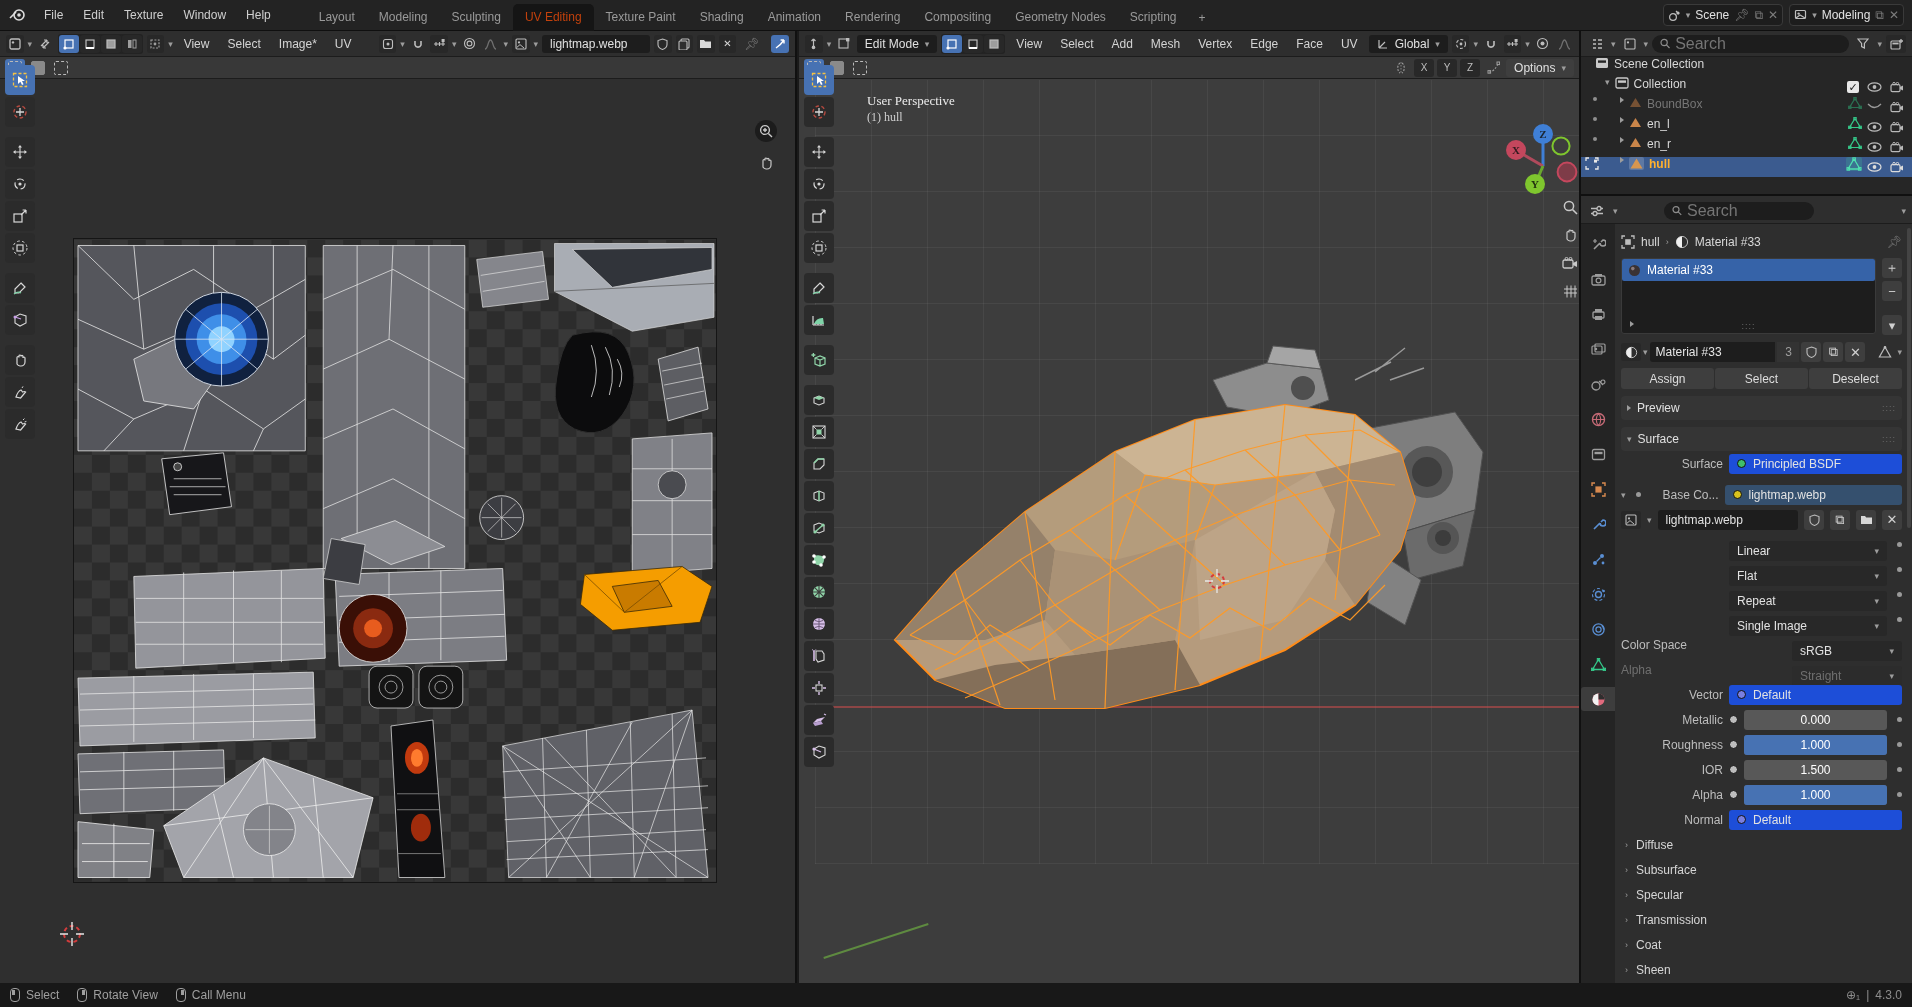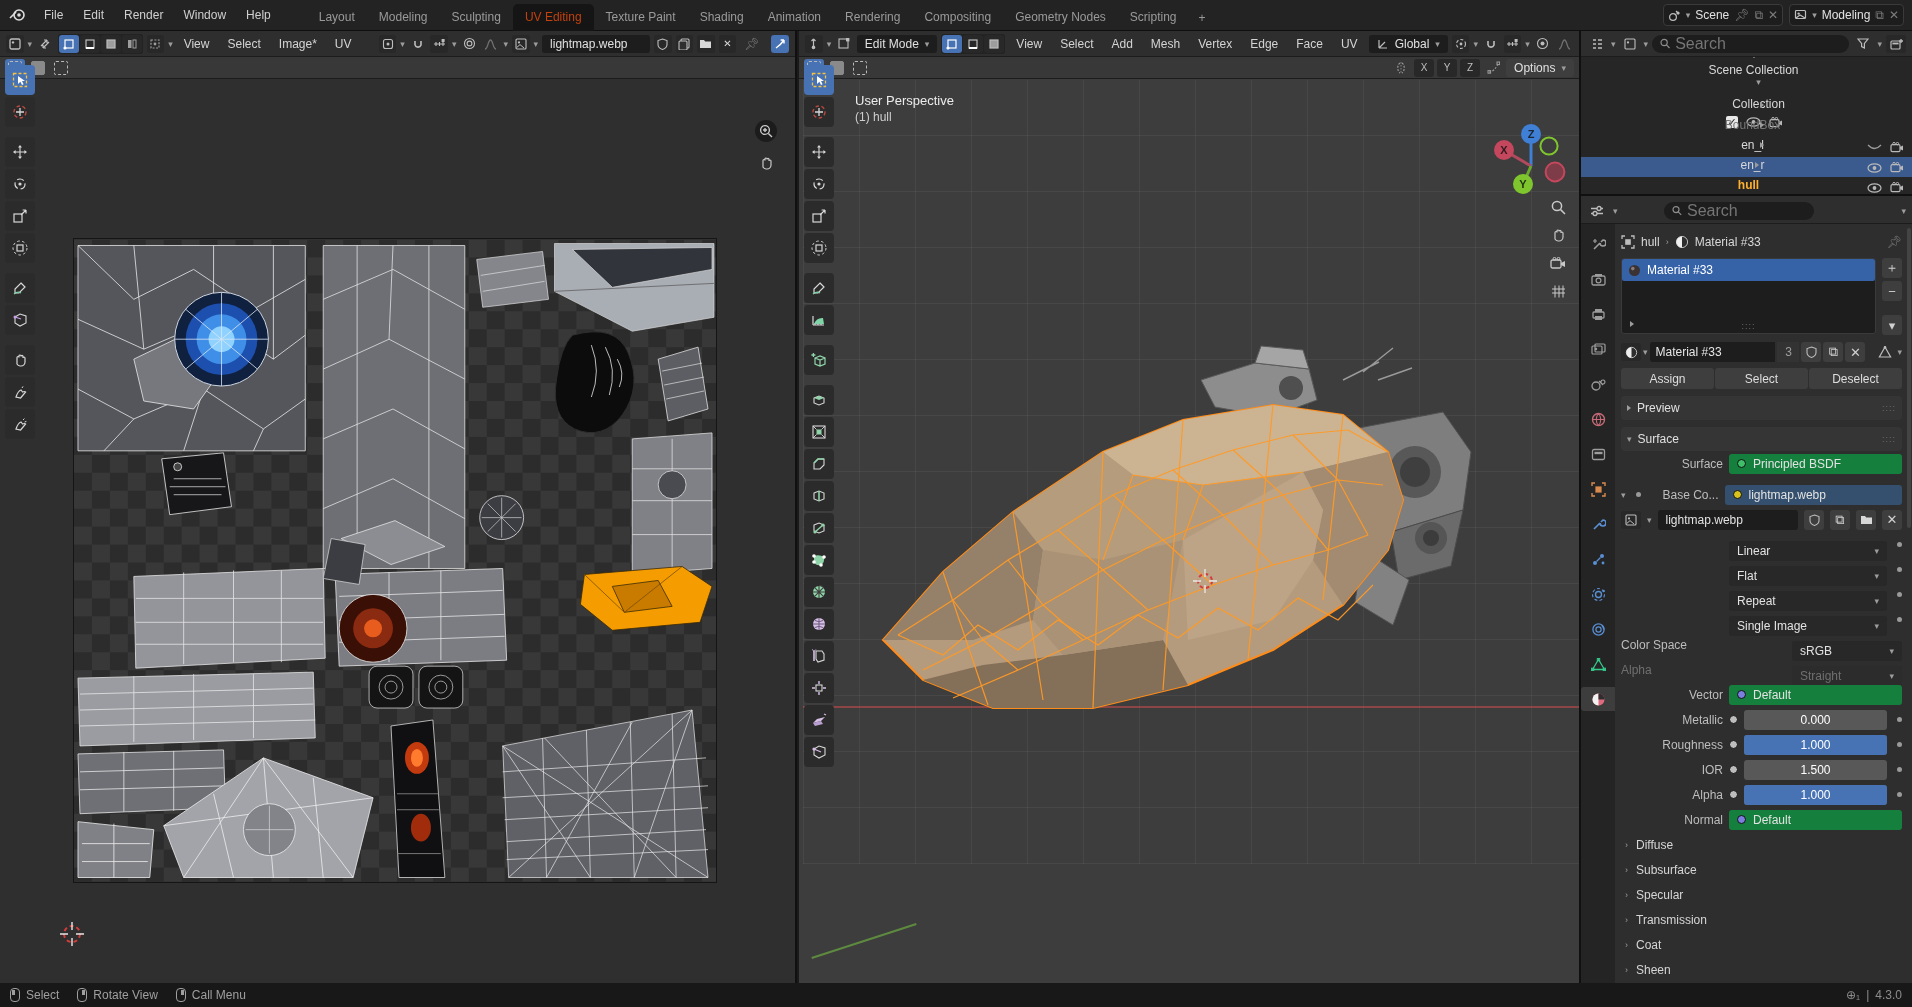--- a/index.html
+++ b/index.html
@@ -48,43 +48,43 @@
   
   .tbar { position:absolute; left:5px; top:34px; width:30px; display:flex; flex-direction:column; gap:2px; }
   .tbtn { width:30px; height:30px; background:#2b2b2b; border-radius:4px;
     display:flex; align-items:center; justify-content:center; }
   .tbtn.active { background:#4772b3; }
   .tgap { height:6px; }
 
   
   #uv-canvas { position:absolute; left:0; top:49px; right:0; bottom:0; background:#2f2f2f; overflow:hidden; }
   #uv-image { position:absolute; left:73px; top:158px; width:644px; height:645px; border:1px solid #151515; }
-  #vp-canvas { position:absolute; left:4px; top:49px; width:782px; height:784px;
+  #vp-canvas { position:absolute; left:16px; top:49px; width:782px; height:784px;
     background-image:
       repeating-linear-gradient(0deg, rgba(255,255,255,0.05) 0 1px, transparent 1px 56px),
       repeating-linear-gradient(90deg, rgba(255,255,255,0.05) 0 1px, transparent 1px 56px);
-    background-color:#3d3d3d; }
+    background-color:#3d3d3d;font-family:Liberation Serif, serif; }
   .overlay-text { position:absolute; left:52px; top:12px; line-height:17px; }
   .overlay-text .t1 { color:#ececec; font-size:13px; }
   .overlay-text .t2 { color:#cfcfcf; font-size:12px; }
   .axis-x { position:absolute; left:0; top:626px; width:782px; height:2px; background:rgba(206,77,77,0.55); }
   .axis-g { position:absolute; left:6px; top:860px; width:110px; height:2px; background:rgba(108,171,66,0.7); transform:rotate(-18deg); }
 
   
   #gizmo { position:absolute; right:14px; top:42px; width:80px; height:80px; }
   .float-ic { position:absolute; width:22px; height:22px; color:#c9c9c9; display:flex; align-items:center; justify-content:center; }
 
   
   #outliner { position:absolute; left:0; top:0; width:331px; height:165px; background:#262626; border-bottom:2px solid #101010; }
   .outl-hd { height:26px; display:flex; align-items:center; gap:4px; padding:0 6px; background:#2e2e2e; border-bottom:1px solid #1c1c1c; }
   .search-box { flex:1; display:flex; align-items:center; gap:5px; background:#1d1d1d;
     border-radius:10px; height:18px; padding:0 8px; }
   .search-box input { background:transparent; border:none; outline:none; color:#d0d0d0;
     font-family:inherit; font-size:16px; width:100%; }
-  .outl-row { height:20px; display:flex; align-items:center; gap:5px; padding-left:6px; color:#d8d8d8;flex-direction:column; }
+  .outl-row { height:20px; display:flex; gap:5px; padding-left:6px; color:#d8d8d8; }
   .outl-row.sel { background:#3b5b8f; }
   .outl-row .name { flex:1; }
   .outl-row .rgt { display:flex; gap:8px; padding-right:8px; align-items:center; }
   .tri { width:0; height:0; border-left:4px solid #9d9d9d; border-top:3px solid transparent; border-bottom:3px solid transparent; }
   .dot { width:4px; height:4px; border-radius:50%; background:#8f8f8f; }
   .name.dimmed { color:#767676; }
   .name.activeobj { color:#ffb02e; font-weight:bold; }
 
   
   #props { position:absolute; left:0; top:167px; width:331px; height:785px; background:#2e2e2e; overflow:hidden; }
@@ -103,21 +103,21 @@
   .mat-field { display:flex; align-items:center; gap:2px; margin-top:8px; }
   .mat-name { flex:1; background:#1d1d1d; border-radius:3px 0 0 3px; height:20px; display:flex; align-items:center; padding:0 6px; gap:6px; color:#e6e6e6; }
   .users { background:#333; height:20px; width:22px; display:flex; align-items:center; justify-content:center; color:#9d9d9d; }
   .row3 { display:flex; gap:1px; margin-top:6px; }
   .btn { flex:1; height:21px; background:#3e3e3e; color:#dedede; display:flex; align-items:center; justify-content:center; border-radius:3px; }
   .panel-hd { display:flex; align-items:center; gap:6px; height:24px; background:#353535; border-radius:4px; margin-top:7px; padding:0 6px; color:#e0e0e0; }
   .grip { margin-left:auto; color:#6b6b6b; letter-spacing:1px; font-size:9px; }
   .prow { display:flex; align-items:center; height:25px; gap:6px; }
   .prow .lab { width:102px; text-align:right; color:#bdbdbd; flex:none; }
   .prow .lab.disabled { color:#6f6f6f; }
-  .wid { flex:1; height:20px; background:#15803d; border-radius:3px; display:flex; align-items:center; padding:0 8px; gap:7px; color:#e2e2e2; position:relative; overflow:hidden; }
+  .wid { flex:1; height:20px; background:#1d4ed8; border-radius:3px; display:flex; align-items:center; padding:0 8px; gap:7px; color:#e2e2e2; position:relative; overflow:hidden; }
   .wid.linked { background:#35506e; }
   .wid.disabled { color:#6f6f6f; background:#2c2c2c; }
   .slider { flex:1; height:20px; border-radius:3px; background:#585858; position:relative; overflow:hidden; }
   .slider .fillbar { position:absolute; left:0; top:0; bottom:0; background:#4772b3; }
   .slider .val { position:absolute; inset:0; display:flex; align-items:center; justify-content:center; color:#fff; }
   .sock { width:9px; height:9px; border-radius:50%; border:1px solid #111; flex:none; }
   .kdot { width:5px; height:5px; border-radius:50%; background:#9a9a9a; flex:none; margin-left:4px; }
   .selwid { flex:1; height:20px; background:#282828; border-radius:3px; display:flex; align-items:center; padding:0 8px; color:#e2e2e2;margin-top:12px; }
   .selwid .chev { margin-left:auto; }
   .collapsed { display:flex; align-items:center; gap:8px; height:25px; color:#d6d6d6; padding-left:4px; }
@@ -138,21 +138,21 @@
 <div id="topbar">
   <span class="logo">
     <svg width="17" height="14" viewBox="0 0 17 14">
         <circle cx="10" cy="7" r="5" fill="none" stroke="#dedede" stroke-width="1.6"></circle>
         <circle cx="10" cy="7" r="1.8" fill="#dedede"></circle>
         <path d="M1 10 L7 4" stroke="#dedede" stroke-width="1.6"></path>
       </svg>
   </span>
   <span class="menu-item">File</span>
   <span class="menu-item">Edit</span>
-  <span class="menu-item">Render</span>
+  <span class="menu-item">Texture</span>
   <span class="menu-item">Window</span>
   <span class="menu-item">Help</span>
   <div class="wsp-tabs">
     <span class="wsp-tab">Layout</span>
     <span class="wsp-tab">Modeling</span>
     <span class="wsp-tab">Sculpting</span>
     <span class="wsp-tab active">UV Editing</span>
     <span class="wsp-tab">Texture Paint</span>
     <span class="wsp-tab">Shading</span>
     <span class="wsp-tab">Animation</span>

